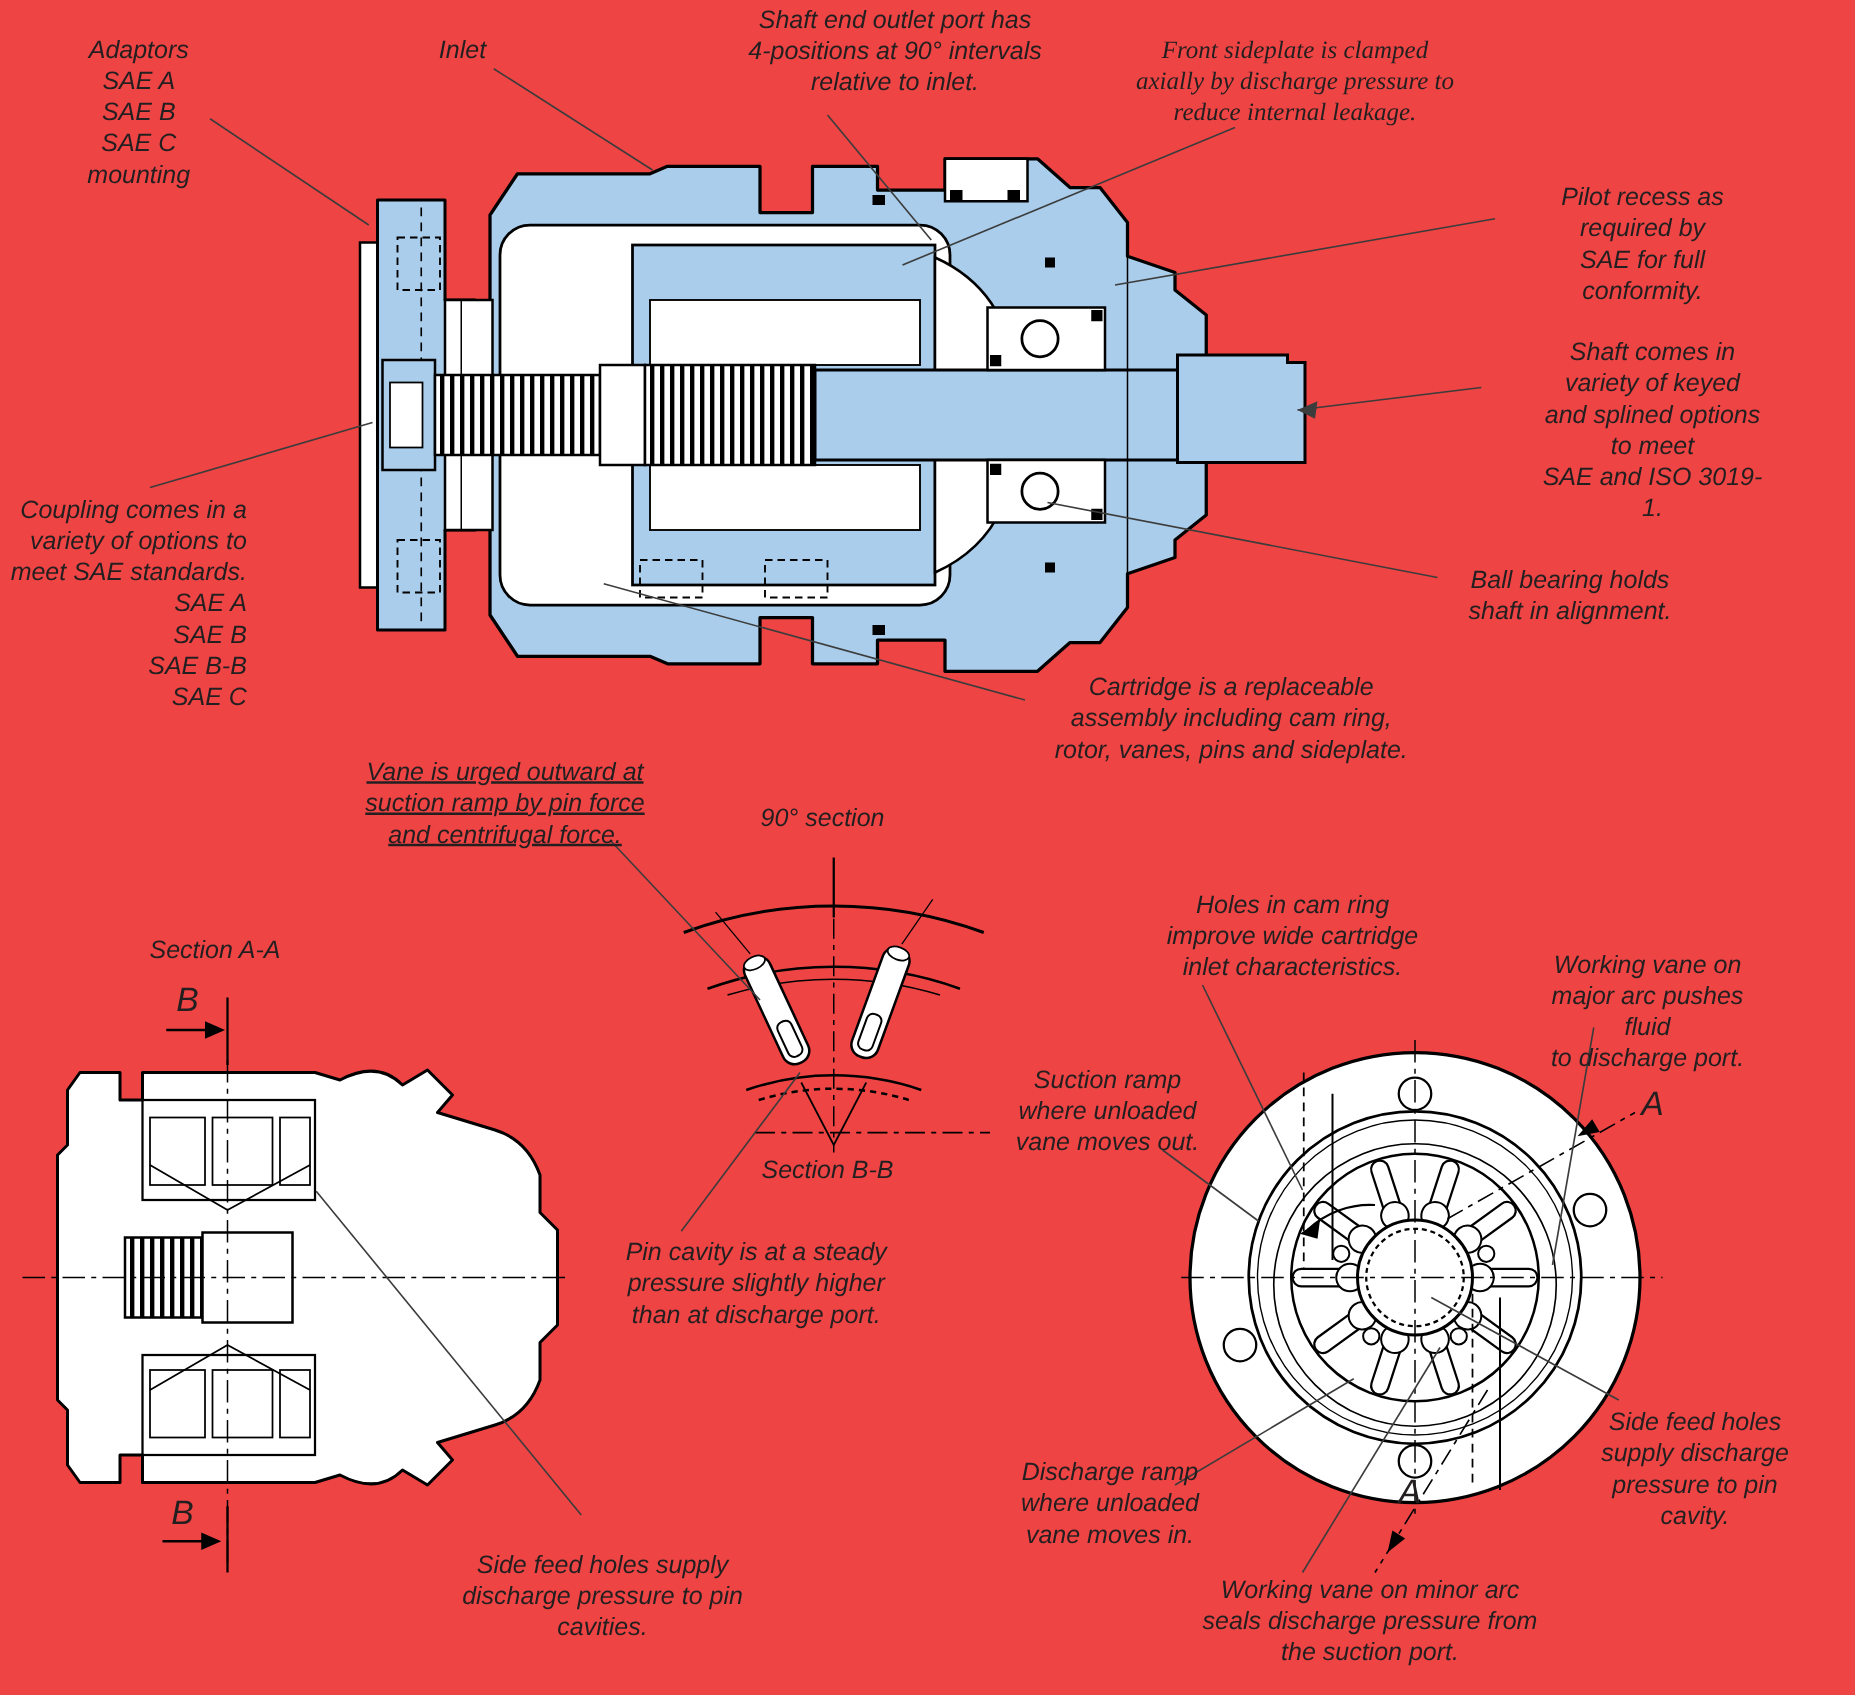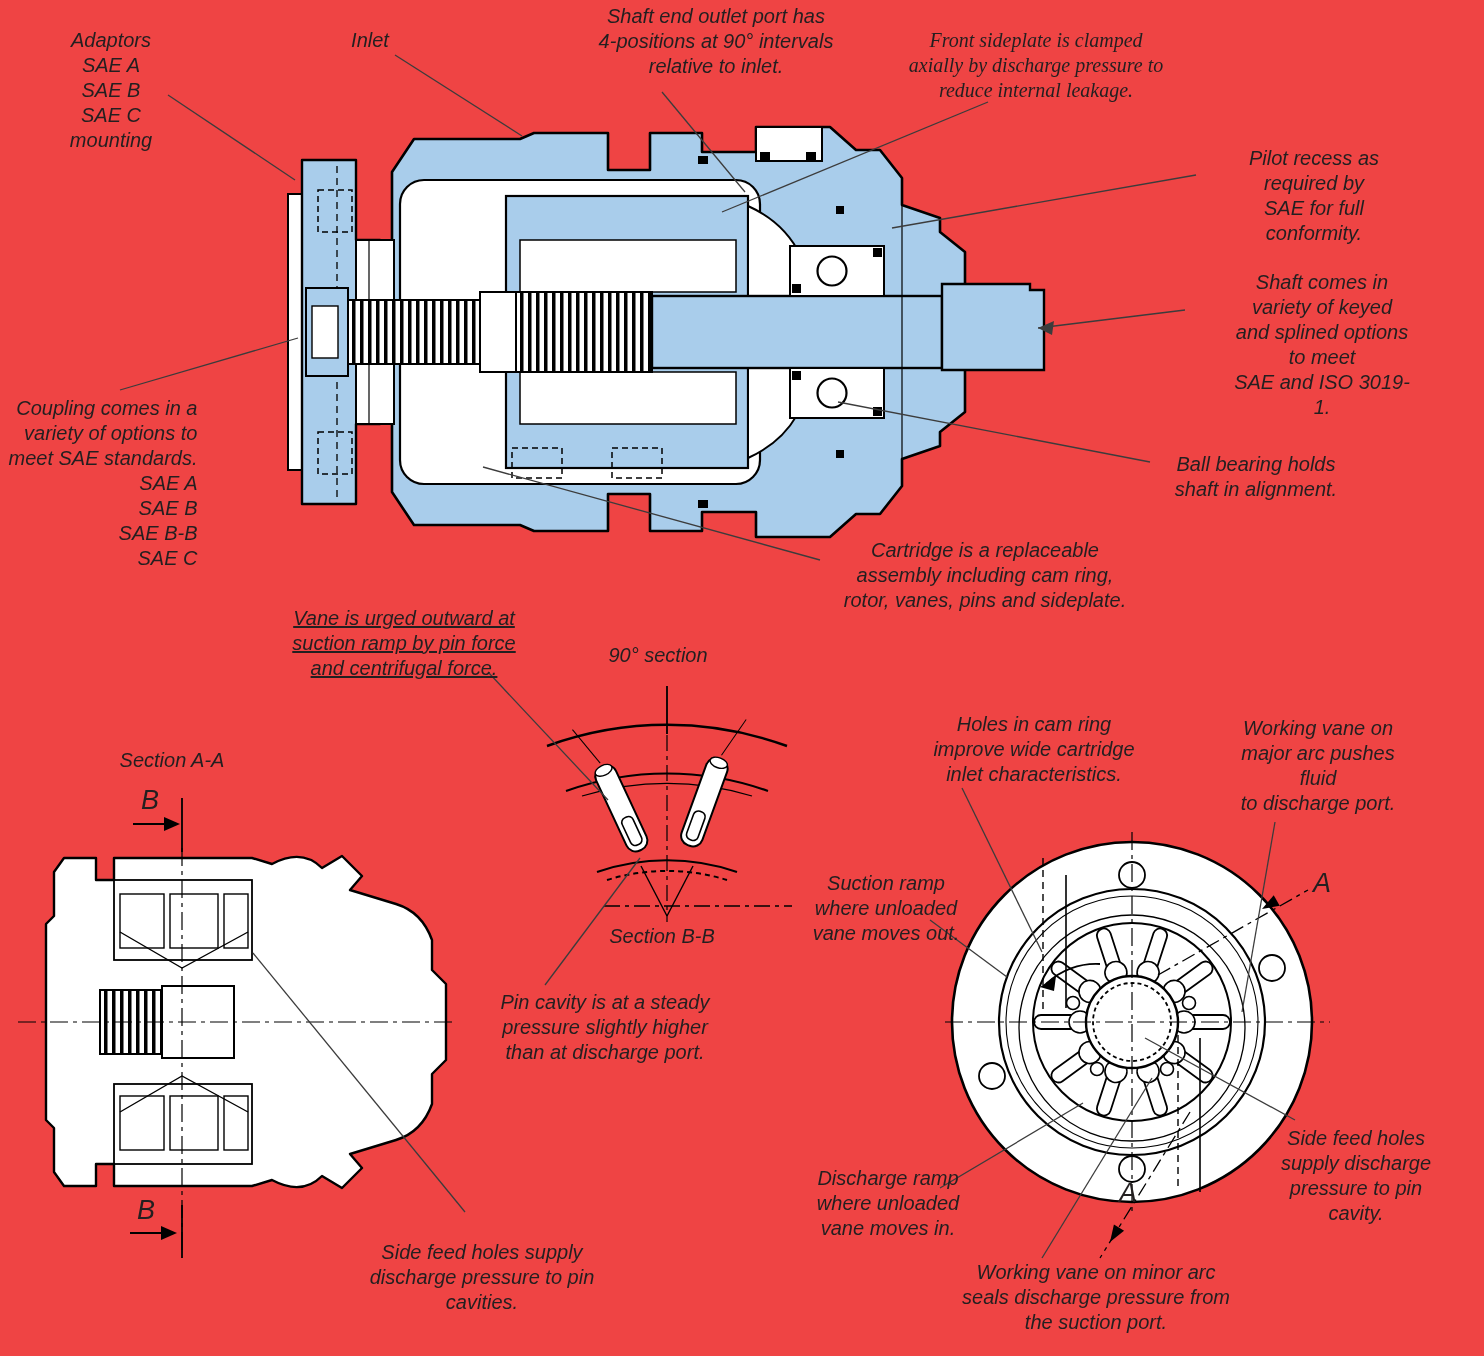--- a/index.html
+++ b/index.html
@@ -268,24 +268,24 @@
 assembly including cam ring,
 rotor, vanes, pins and sideplate.</div>
 <div class="ann" style="left:404px;top:606px;text-decoration:underline;">Vane is urged outward at
 suction ramp by pin force
 and centrifugal force.</div>
 <div class="ann" style="left:658px;top:643px;">90° section</div>
 <div class="ann" style="left:172px;top:748px;">Section A-A</div>
 <div class="ann" style="left:990px;top:712px;margin-left:44px;">Holes in cam ring
 improve wide cartridge
 inlet characteristics.</div>
-<div class="ann" style="left:1318px;top:716px;">Working vane on
+<div class="ann" style="left:1318px;top:760px;">Working vane on
 major arc pushes fluid
 to discharge port.</div>
-<div class="ann" style="left:886px;top:852px;margin-top:19px;">Suction ramp
+<div class="ann" style="left:886px;top:852px;">Suction ramp
 where unloaded
 vane moves out.</div>
 <div class="ann" style="left:662px;top:924px;">Section B-B</div>
 <div class="ann" style="left:577px;top:990px;margin-left:28px;">Pin cavity is at a steady
 pressure slightly higher
 than at discharge port.</div>
 <div class="ann" style="left:888px;top:1166px;">Discharge ramp
 where unloaded
 vane moves in.</div>
 <div class="ann" style="left:1356px;top:1126px;">Side feed holes

